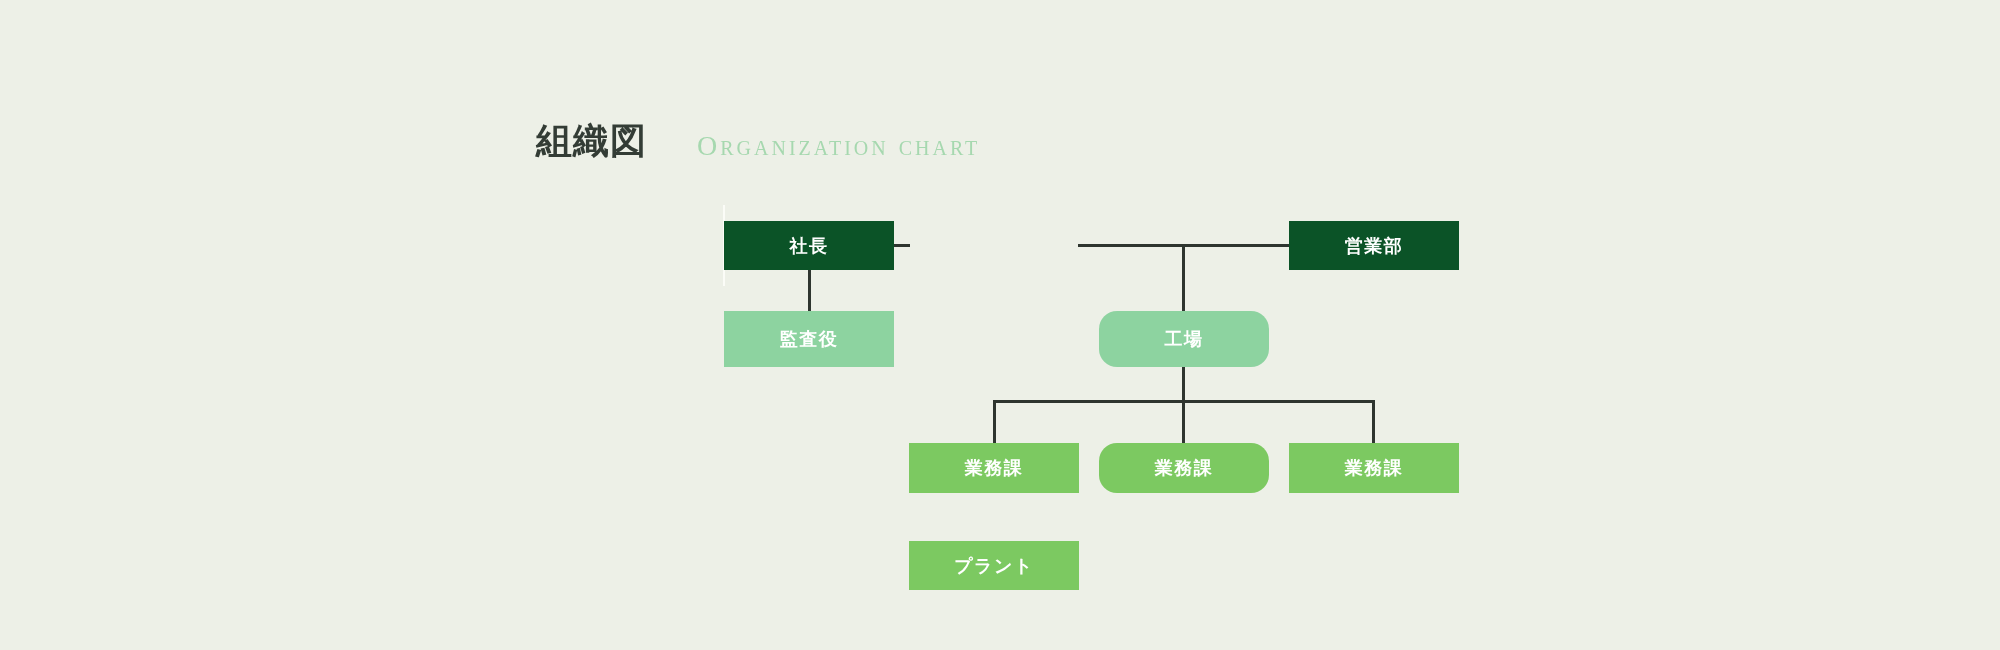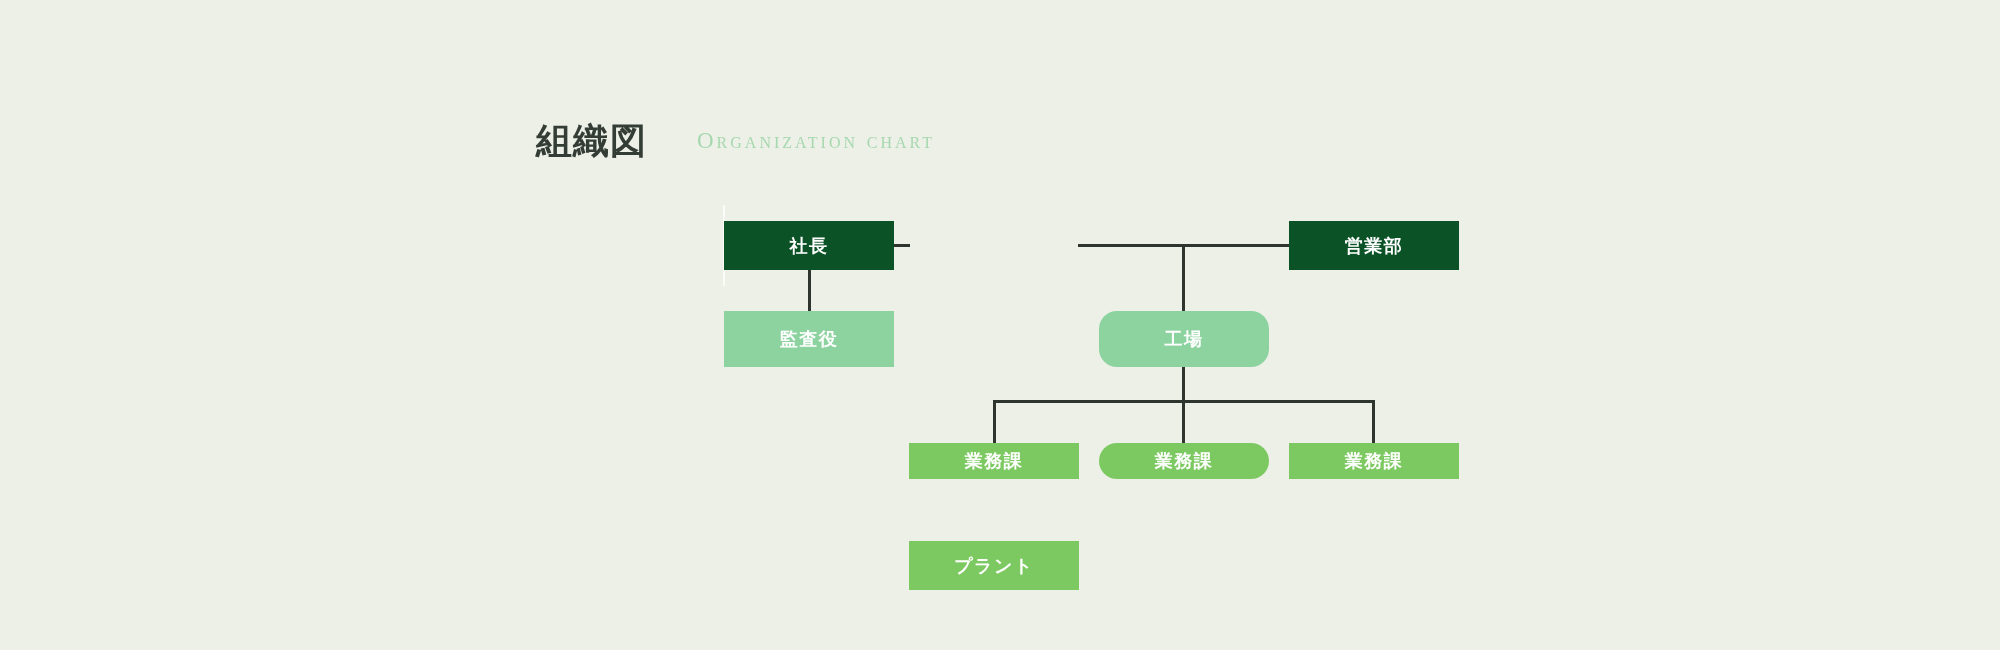--- a/index.html
+++ b/index.html
@@ -22,35 +22,35 @@
     background:var(--background);
     overflow:hidden;
   }
 
   
   .title-row{
     position:absolute;
     left:536px;
     top:118px;
     display:flex;
-    align-items:center;
+    align-items:flex-end;
     gap:50px;
     white-space:nowrap;
   }
   .title-ja{
     font-size:36px;
     font-weight:bold;
     letter-spacing:1px;
     color:var(--title-text);
     line-height:1.25;
   }
   .title-en{
     font-family:"Liberation Serif","DejaVu Serif",serif;
     font-variant:small-caps;
-    font-size:23px;
+    font-size:28px;
     font-weight:normal;
     letter-spacing:3px;
     color:var(--subtitle-text);
     line-height:1.2;
   }
 
   
   .accent-line{
     position:absolute;
     left:723px;
@@ -93,21 +93,21 @@
   .tier-light{background:var(--box-light-green);}
   .tier-mid  {background:var(--box-mid-green);}
 
   .col-a{left:724px;text-align:right;}
   .col-b{left:909px;}
   .col-c{left:1099px;border-radius:18px;}
   .col-d{left:1289px;}
 
   .row-1{top:221px; height:49px;}
   .row-2{top:311px; height:56px;}
-  .row-3{top:443px; height:36px;}
+  .row-3{top:443px; height:50px;}
   .row-4{top:497px; height:49px;margin-top:44px;}
 </style>
 </head>
 <body>
 
 <div class="canvas">
 
   <div class="title-row">
     <span class="title-ja">組織図</span>
     <span class="title-en">Organization chart</span>

